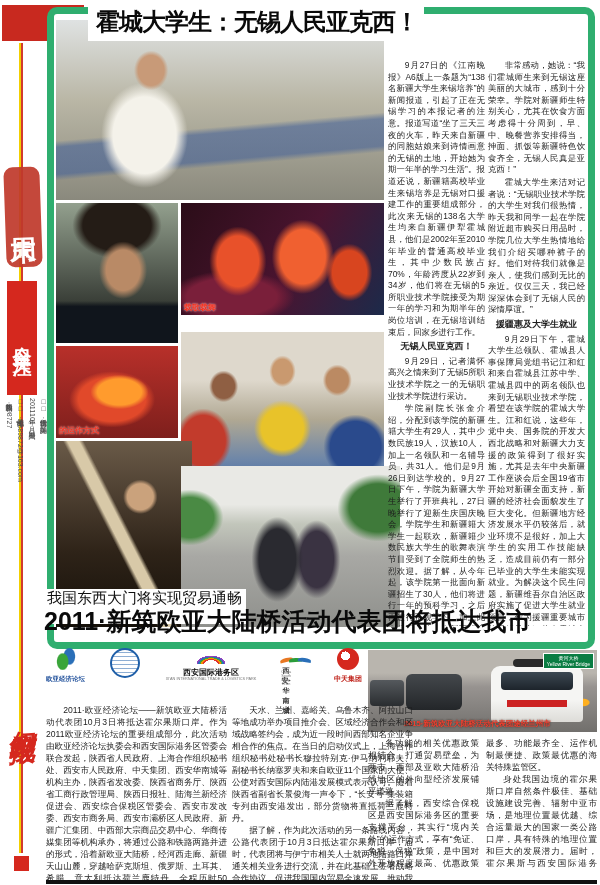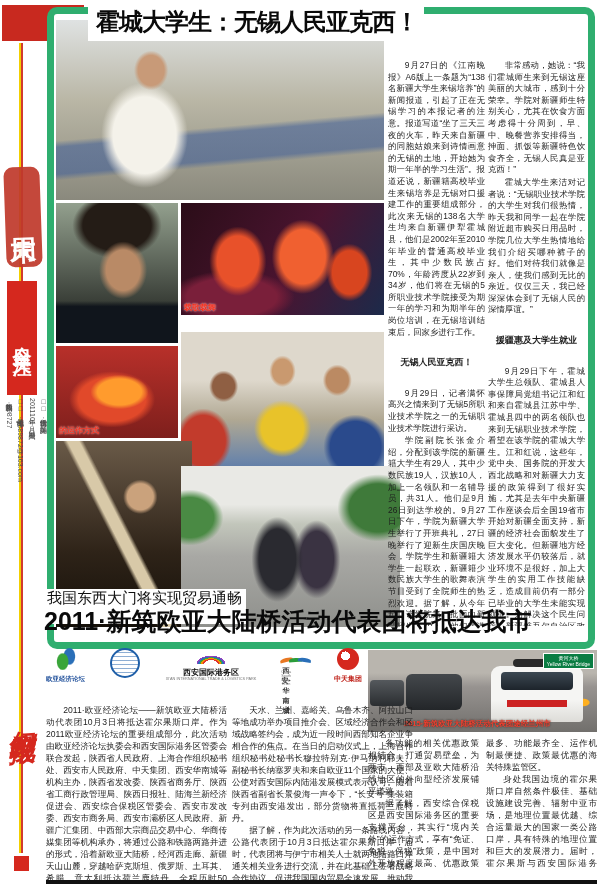--- a/index.html
+++ b/index.html
@@ -76,21 +76,21 @@
       radial-gradient(46px 76px at 44% 58%, #2a2a30 0 40%, transparent 56%),
       radial-gradient(42px 70px at 62% 58%, #3a3342 0 40%, transparent 56%),
       radial-gradient(58px 48px at 90% 26%, #3f7a3a 0 50%, transparent 70%),
       radial-gradient(48px 40px at 4% 32%, #4a8a44 0 50%, transparent 70%),
       linear-gradient(180deg,#e9e9e5 0 24%,#c2c6bb 36%,#a8a8a4 56%,#8f908c); padding-left: 16px;}
   
   .a1col{position:absolute;top:46px;width:97px;height:566px;overflow:hidden;
          font-size:8.4px;line-height:11.6px;text-align:justify;color:#1d1d1d;}
   .a1c1{left:334px;} .a1c2{left:434px;}
   .a1col p{margin:0 0 1px 0;text-indent:2em;}
-  .subhead{font-weight:bold;text-align:center;font-size:9px;margin:19px 0;}
+  .subhead{font-weight:bold;text-align:center;font-size:9px;margin:3px 0;}
   
   .kicker{position:absolute;left:47px;top:589px;font-size:15px;color:#101010;z-index:7;
           background:#fff;padding:0 4px 16px 0;}
   .hl2{position:absolute;left:44px;top:605px;z-index:7;font-size:25px;font-weight:900;
        letter-spacing:0;color:#0a0a0a;white-space:nowrap;background:rgba(255,255,255,.0);}
   .logos{position:absolute;left:46px;top:648px;width:316px;height:54px;display:flex;
          align-items:flex-start;justify-content:space-between;}
   .logo{text-align:center;}
   .logo .lbl{font-size:6.5px;color:#1f4f9a;font-weight:bold;display:block;margin-top:1px;}
   .logo .sub{font-size:3.8px;color:#777;display:block;letter-spacing:0;}

